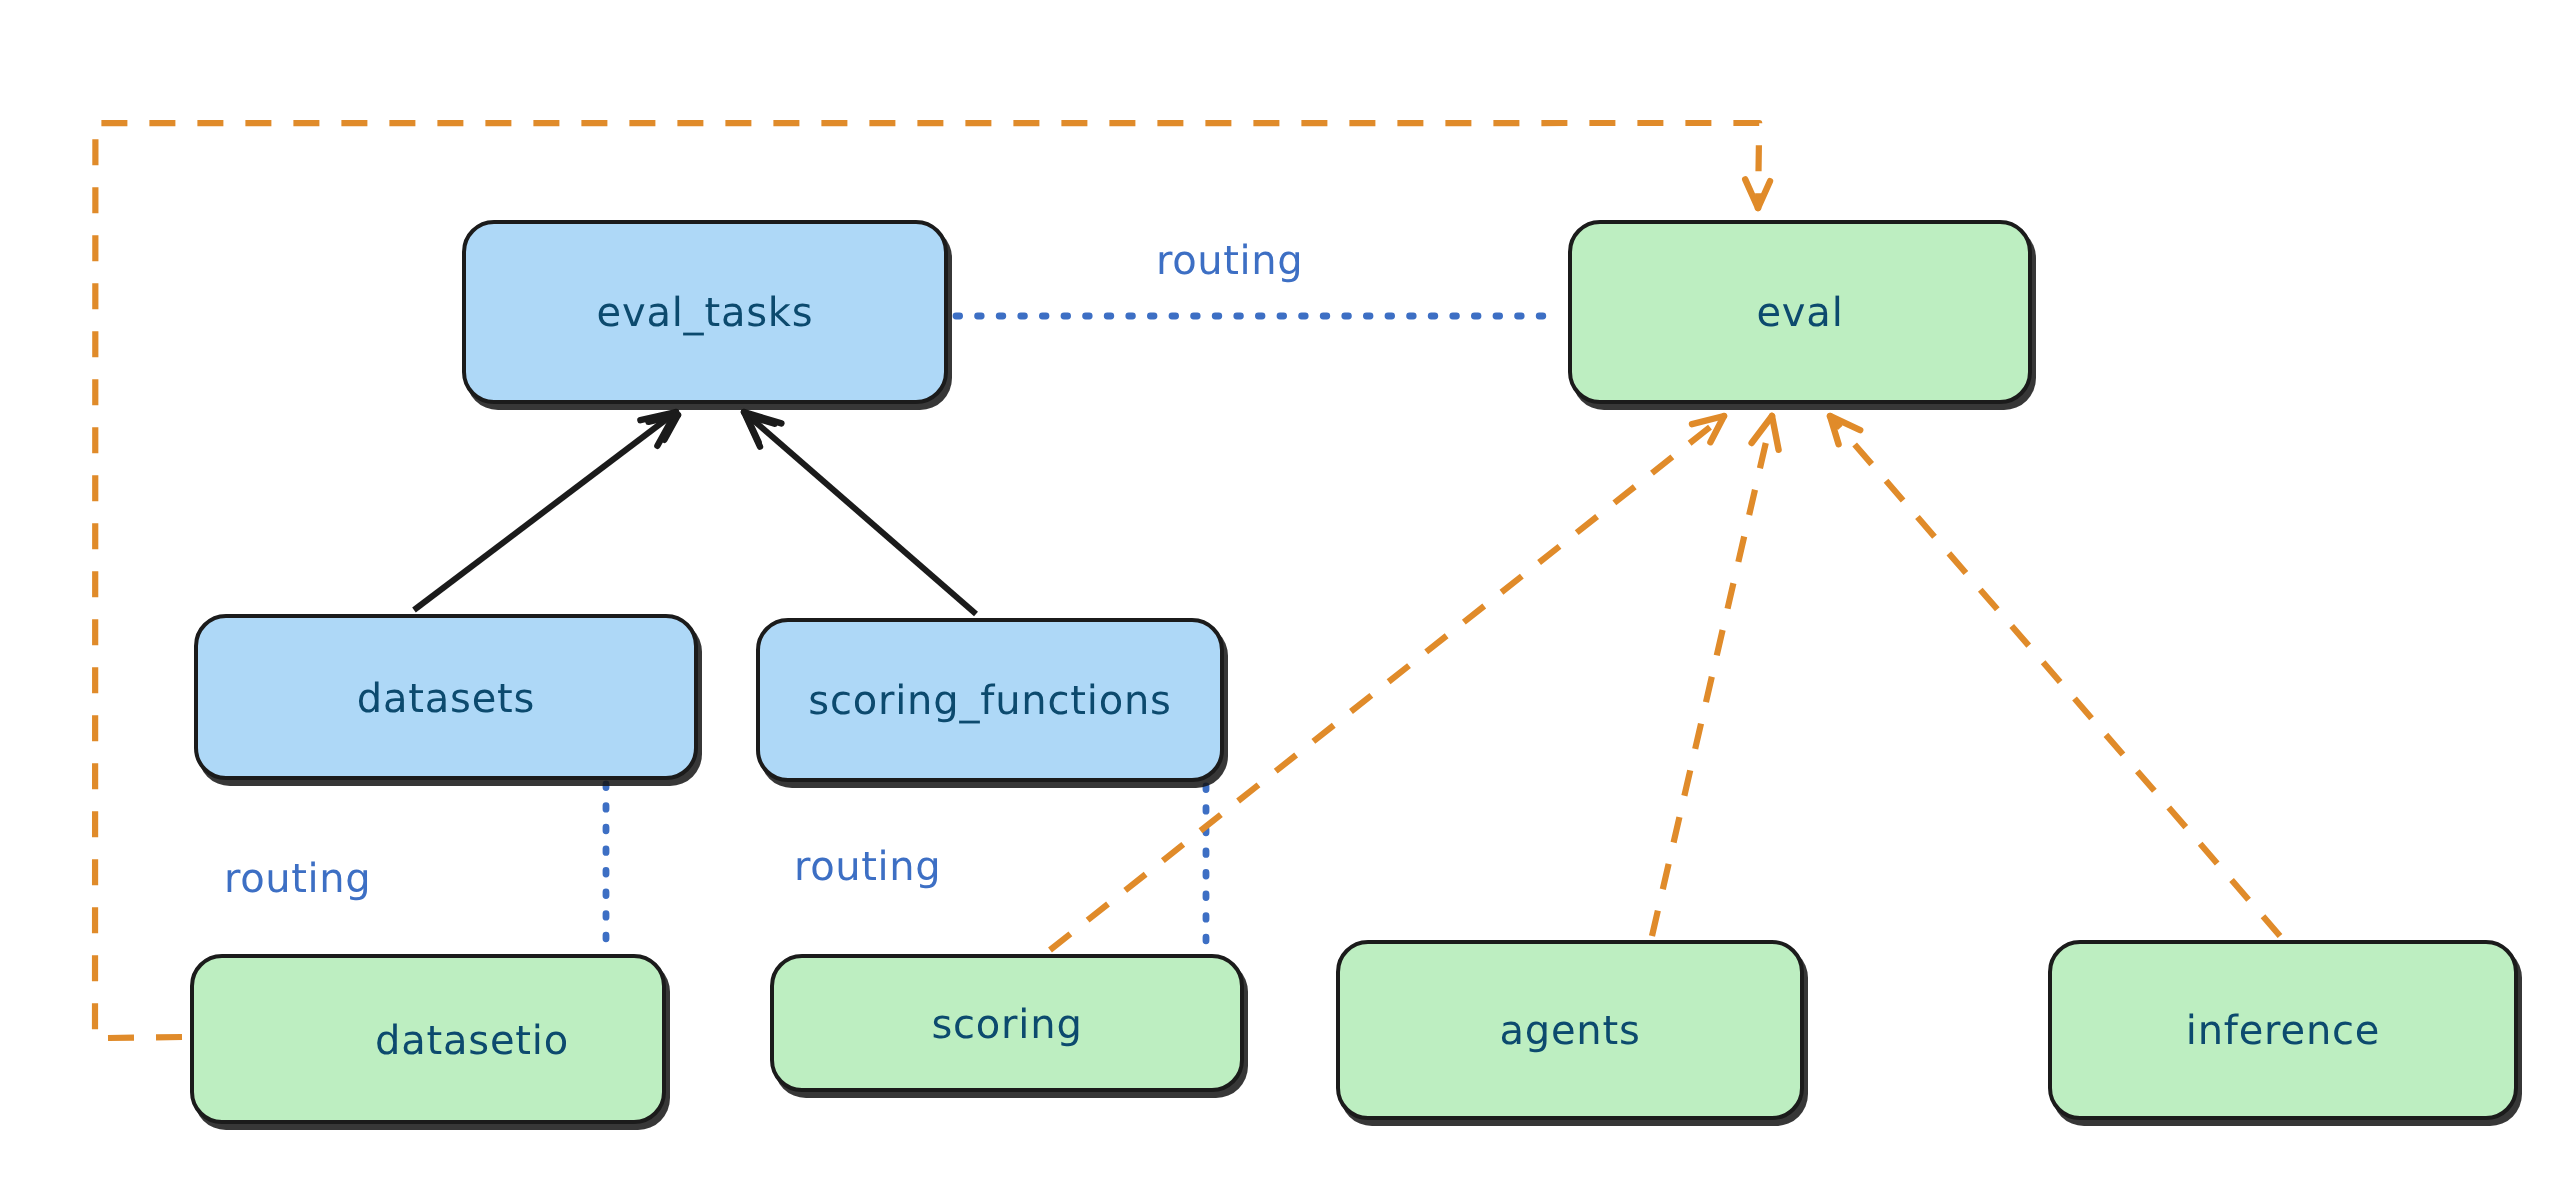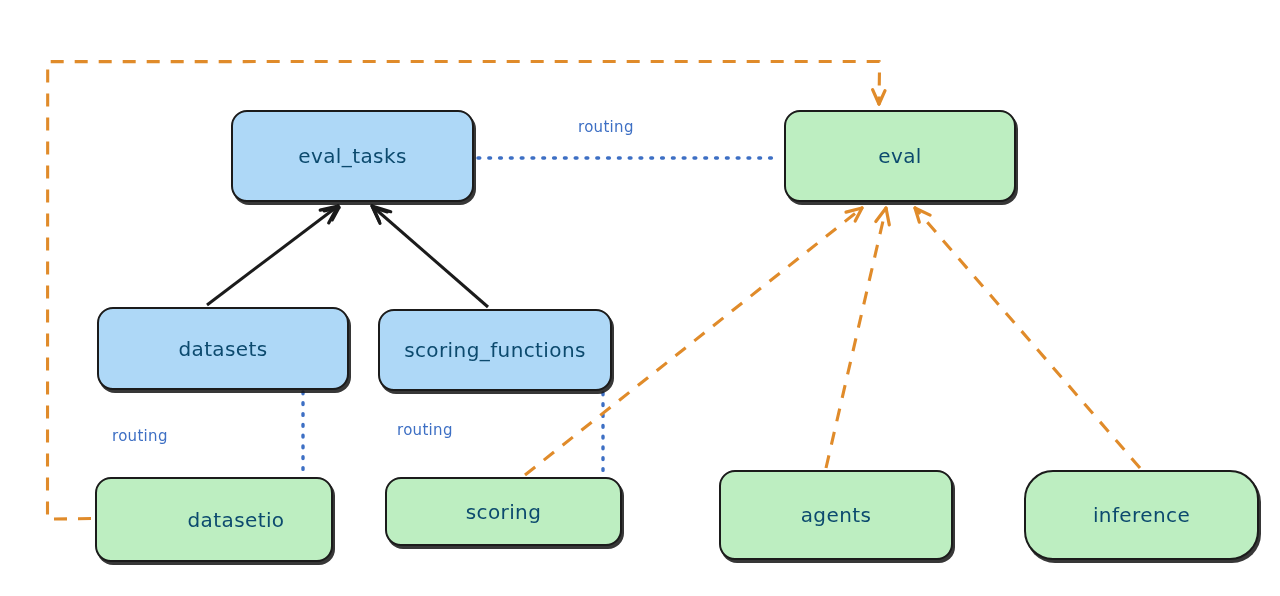--- a/index.html
+++ b/index.html
@@ -8,21 +8,21 @@
   #canvas{position:relative;width:1280px;height:596px;background:#fff;}
   #edges{position:absolute;left:0;top:0;width:1280px;height:596px;}
   .node{position:absolute;box-sizing:border-box;
         border:2.6px solid #1b1b1b;border-radius:16px;
         display:flex;align-items:center;justify-content:center;
         box-shadow:2px 3px 0 rgba(20,20,20,.85);}
   .node .label{font-size:20px;color:#0c4a6e;letter-spacing:.4px;
         font-family:"DejaVu Sans", sans-serif;white-space:nowrap;}
   .n-blue{background:#aed8f7;}
   .n-green{background:#bdeec1;}
-  .edge-label{position:absolute;font-size:15px;color:#3d6fc4;
+  .edge-label{position:absolute;font-size:20px;color:#3d6fc4;
         font-family:"DejaVu Sans", sans-serif;white-space:nowrap;
         letter-spacing:.3px;}
 </style>
 </head>
 <body>
 
 <div id="canvas">
 
   <svg id="edges" viewBox="0 0 1280 596" xmlns="http://www.w3.org/2000/svg">
       <path d="M 478.0 158.0 L 780.0 158.0" stroke="#3d6fc4" stroke-width="3.4" fill="none" stroke-linecap="round" stroke-linejoin="round" stroke-dasharray="1.8 9"></path>
@@ -64,24 +64,24 @@
       </div>
       <div class="node n-blue" style="left: 378px; top: 309px; width: 234px; height: 82px; background: rgb(174, 216, 247);">
         <span class="label">scoring_functions</span>
       </div>
       <div class="node n-green" style="left: 95px; top: 477px; width: 238px; height: 85px; background: rgb(189, 238, 193); padding-left: 44px;">
         <span class="label">datasetio</span>
       </div>
       <div class="node n-green" style="left: 385px; top: 477px; width: 237px; height: 69px; background: rgb(189, 238, 193);">
         <span class="label">scoring</span>
       </div>
-      <div class="node n-green" style="left: 719px; top: 470px; width: 234px; height: 90px; background: rgb(189, 238, 193);">
+      <div class="node n-green" style="left: 668px; top: 470px; width: 234px; height: 90px; background: rgb(189, 238, 193);">
         <span class="label">agents</span>
       </div>
-      <div class="node n-green" style="left: 1024px; top: 470px; width: 235px; height: 90px; background: rgb(189, 238, 193); border-radius: 29px;">
+      <div class="node n-green" style="left: 1024px; top: 470px; width: 235px; height: 90px; background: rgb(189, 238, 193);">
         <span class="label">inference</span>
       </div>
     </div>
   <div id="labels-layer">
       <div class="edge-label" style="left: 578px; top: 118px; color: rgb(61, 111, 196);">routing</div>
       <div class="edge-label" style="left: 112px; top: 427px; color: rgb(61, 111, 196);">routing</div>
       <div class="edge-label" style="left: 397px; top: 421px; color: rgb(61, 111, 196);">routing</div>
     </div>
 </div>
 

